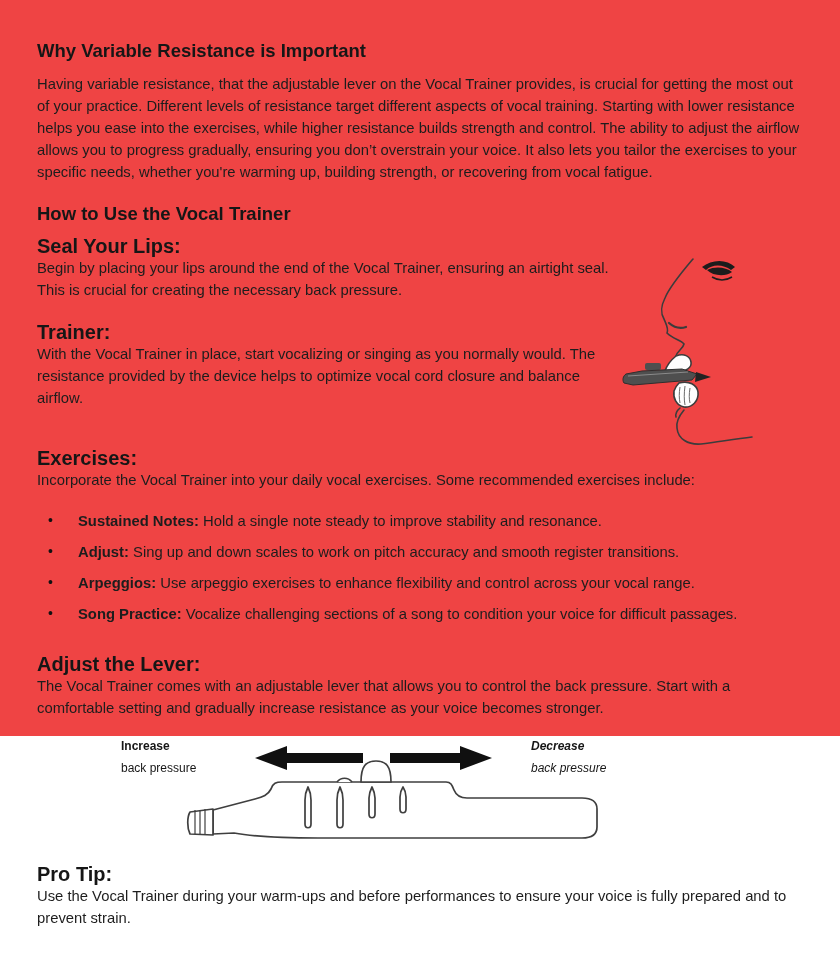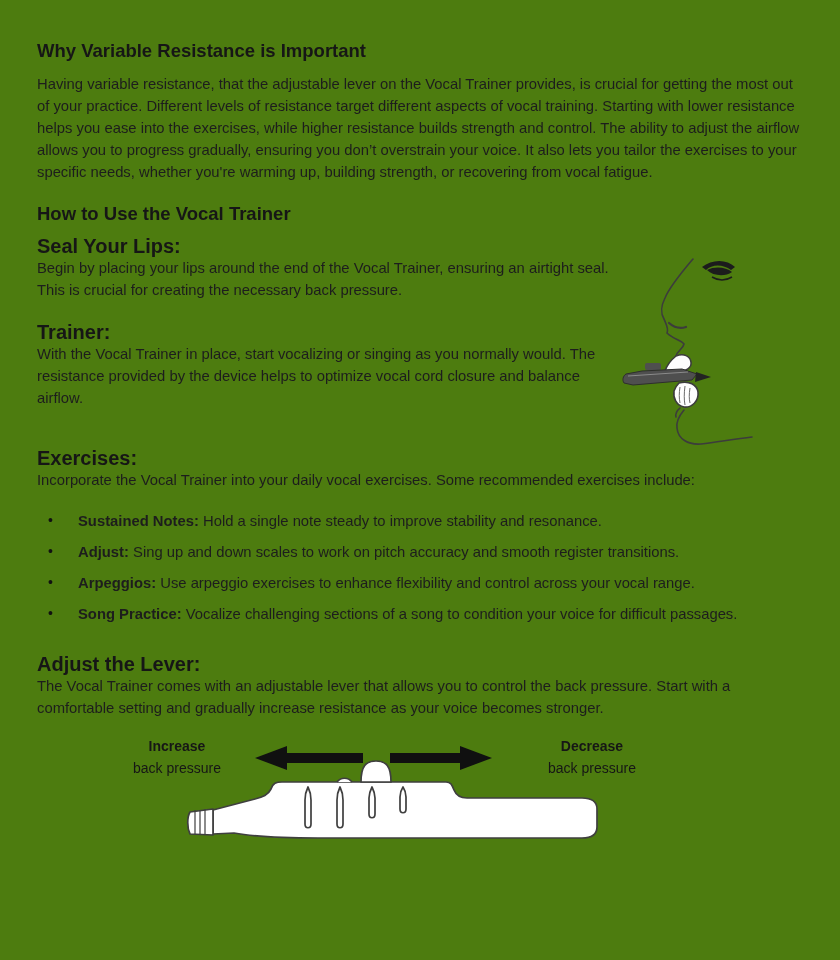--- a/index.html
+++ b/index.html
@@ -4,24 +4,24 @@
 <style>
   html, body { margin: 0; padding: 0; background: #ffffff; }
   body {
     width: 840px; height: 960px;
     font-family: "Liberation Sans", sans-serif;
     color: #1d1d1d;
     overflow: hidden;
   }
   .page {
     position: relative;
-    width: 840px; height: 960px;
+    width: 840px; height: 736px;
     box-sizing: border-box;
     padding: 40px 38px 0 37px;
-    background: #4d7c0f;
+    background: #ef4444;
   }
   h1 {
     font-size: 18.5px; line-height: 21px;
     font-weight: 700; color: #161616;
     margin: 0 0 12px 0;
   }
   .h1-second { margin-top: 20px; }
   p.body {
     font-size: 14.8px; line-height: 22px;
     margin: 0; color: #1d1d1d;
@@ -46,27 +46,26 @@
     font-size: 14px; color: #111;
   }
   .adjust-block { margin-top: 29px; }
   .diagram {
     position: relative;
     height: 135px;
     margin-top: 10px;
   }
   .diagram-label {
     position: absolute; top: 7px;
-    text-align: center;
-    font-size: 14px; line-height: 21.5px;
+    font-size: 12px; line-height: 21.5px;
     color: #161616;
   }
   .diagram-label .l1 { font-weight: 700; }
   .label-left  { left: 84px;  width: 112px; }
-  .label-right { left: 494px; width: 122px; }
+  .label-right { left: 494px; width: 122px; font-style: italic; }
   .diagram-svg { position: absolute; left: 148px; top: 9px; }
   .face-illustration {
     position: absolute; left: 622px; top: 249px;
   }
   .protip-block { margin-top: 0; }
 </style>
 </head>
 <body>
 
 <div class="page">
@@ -144,20 +143,24 @@
           <path d="M218,49 C220,52 221,55 221,59 L221,71 C221,76 215,76 215,71 L215,59 C215,55 216,52 218,49 Z"></path>
         </g>
         <g stroke="#3f3f3f" stroke-width="1.2">
           <line x1="10" y1="72" x2="10" y2="96"></line>
           <line x1="15" y1="72" x2="15" y2="96"></line>
           <line x1="20" y1="71" x2="20" y2="97"></line>
         </g>
       </svg>
     </div>
 
+    <div class="protip-block">
+      <p class="step-title">Pro Tip:</p>
+      <p class="body">Use the Vocal Trainer during your warm-ups and before performances to ensure your voice is fully prepared and to prevent strain.</p>
+    </div>
   </div>
 
   <svg class="face-illustration" width="185" height="200" viewBox="0 0 185 200">
     <g fill="none" stroke="#3c3c3c" stroke-width="1.6" stroke-linecap="round">
       <path d="M71,10 C60,23 48,37 43,49 C39,57 38,63 42,70 C44,75 47,80 45,84 C51,90 59,91 62,95 C61,100 55,102 54,107"></path>
       <path d="M47,74 Q55,81 64,78" stroke-width="2.2"></path>
       <path d="M62,161 C57,167 54,173 55,179 C56,190 66,196 79,195 C96,193 112,190 130,188"></path>
       <path d="M58,159 Q53,163 54,168"></path>
     </g>
     <g>

